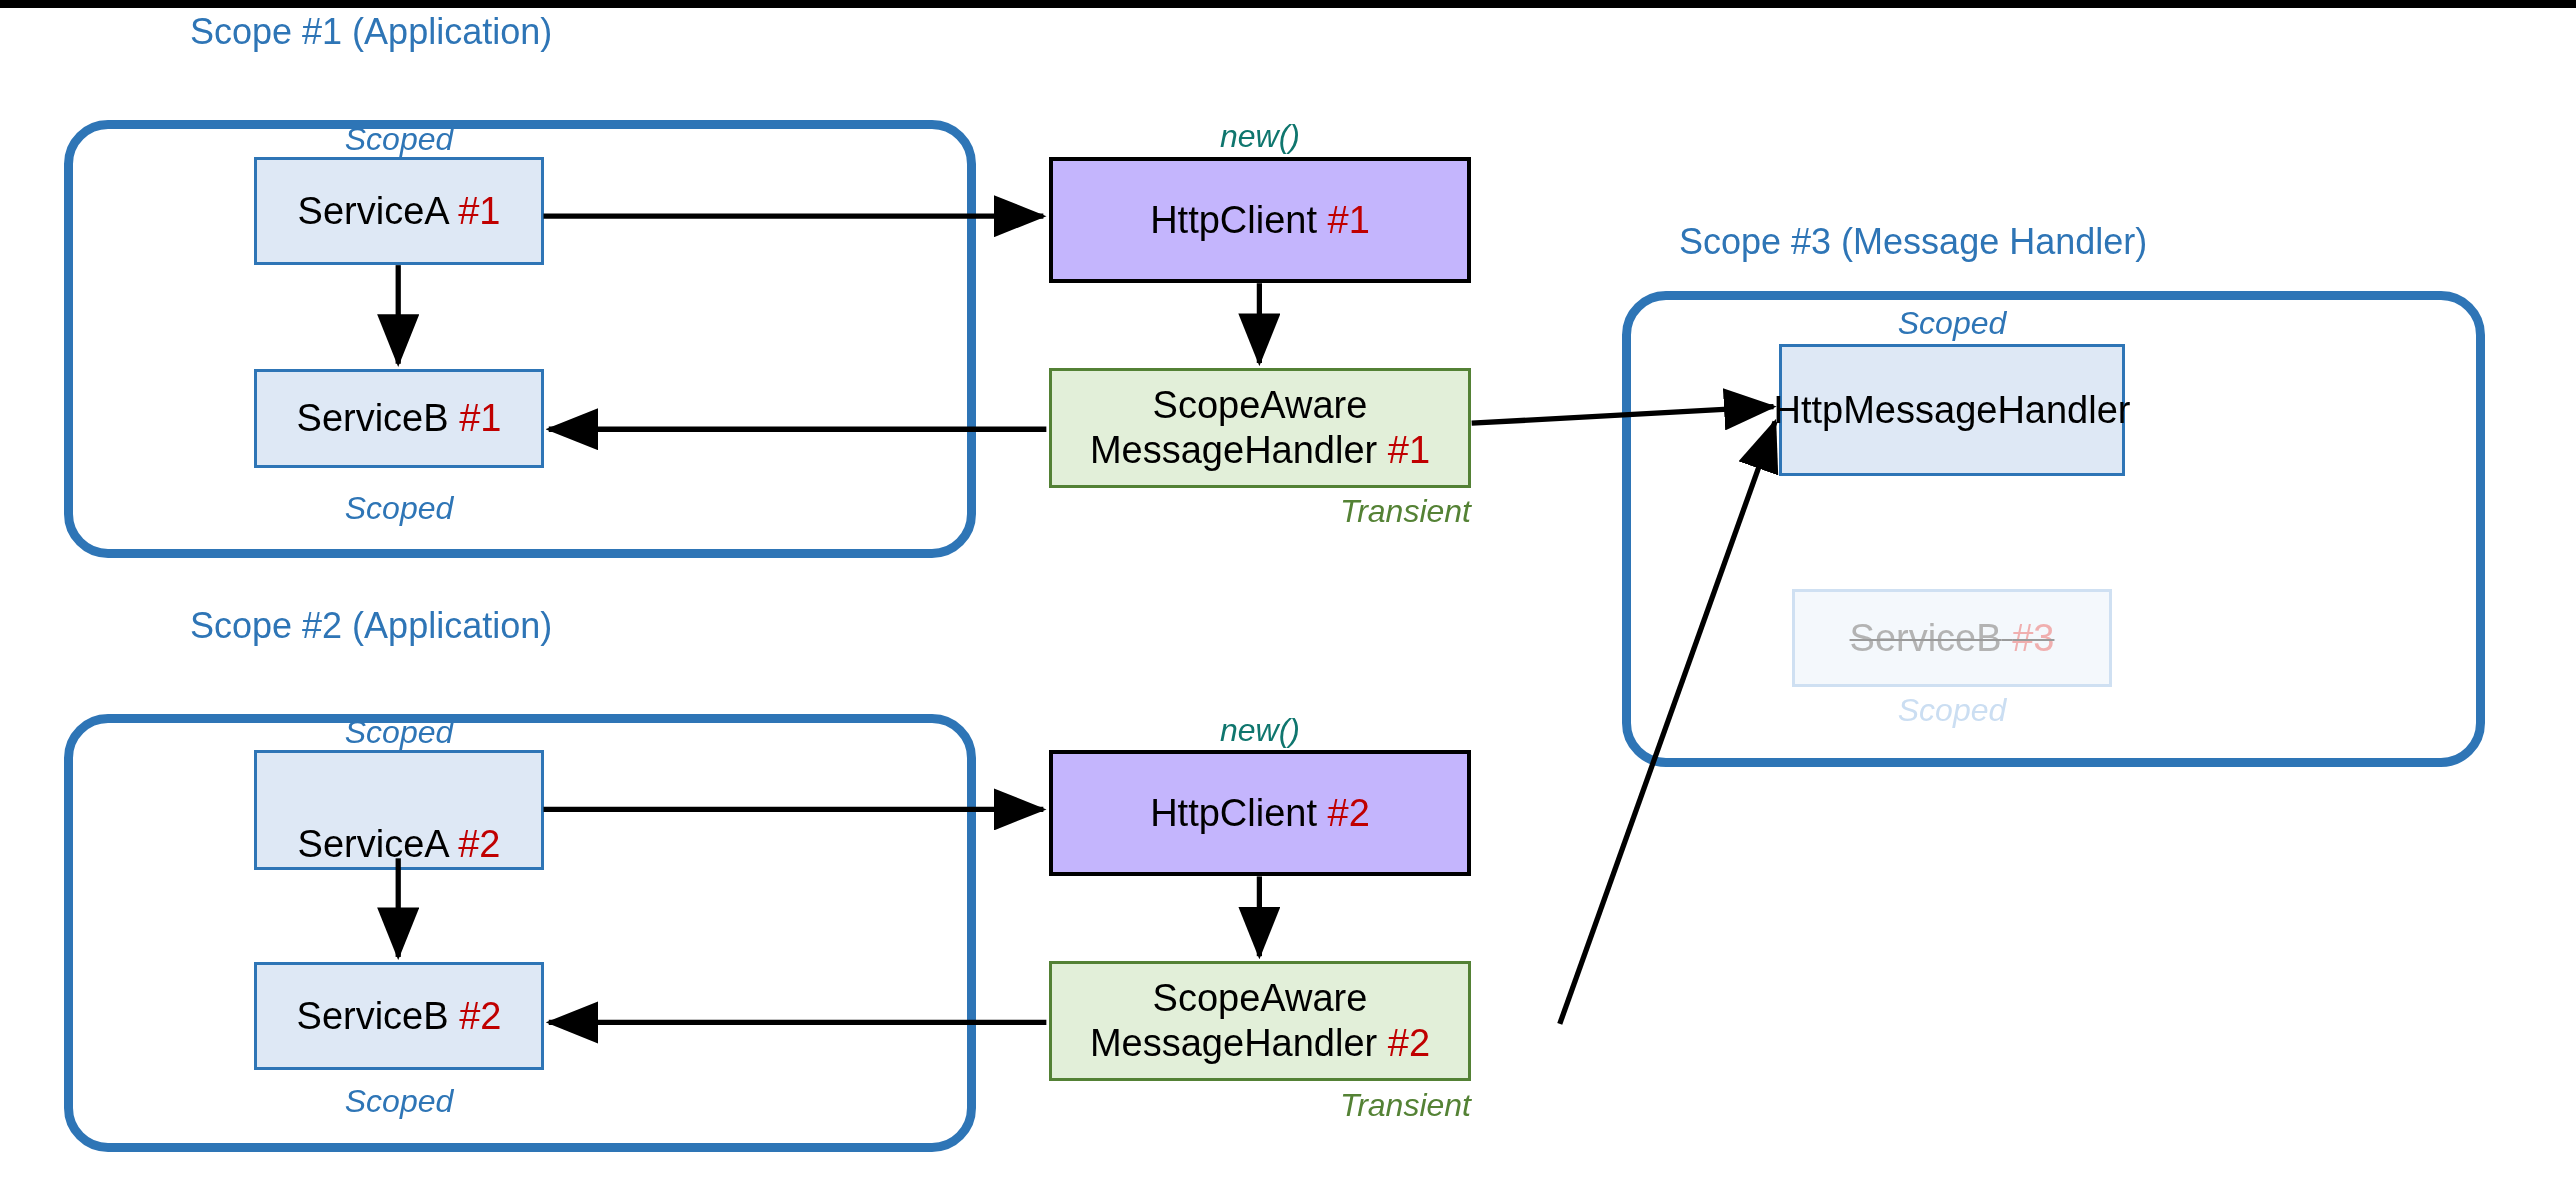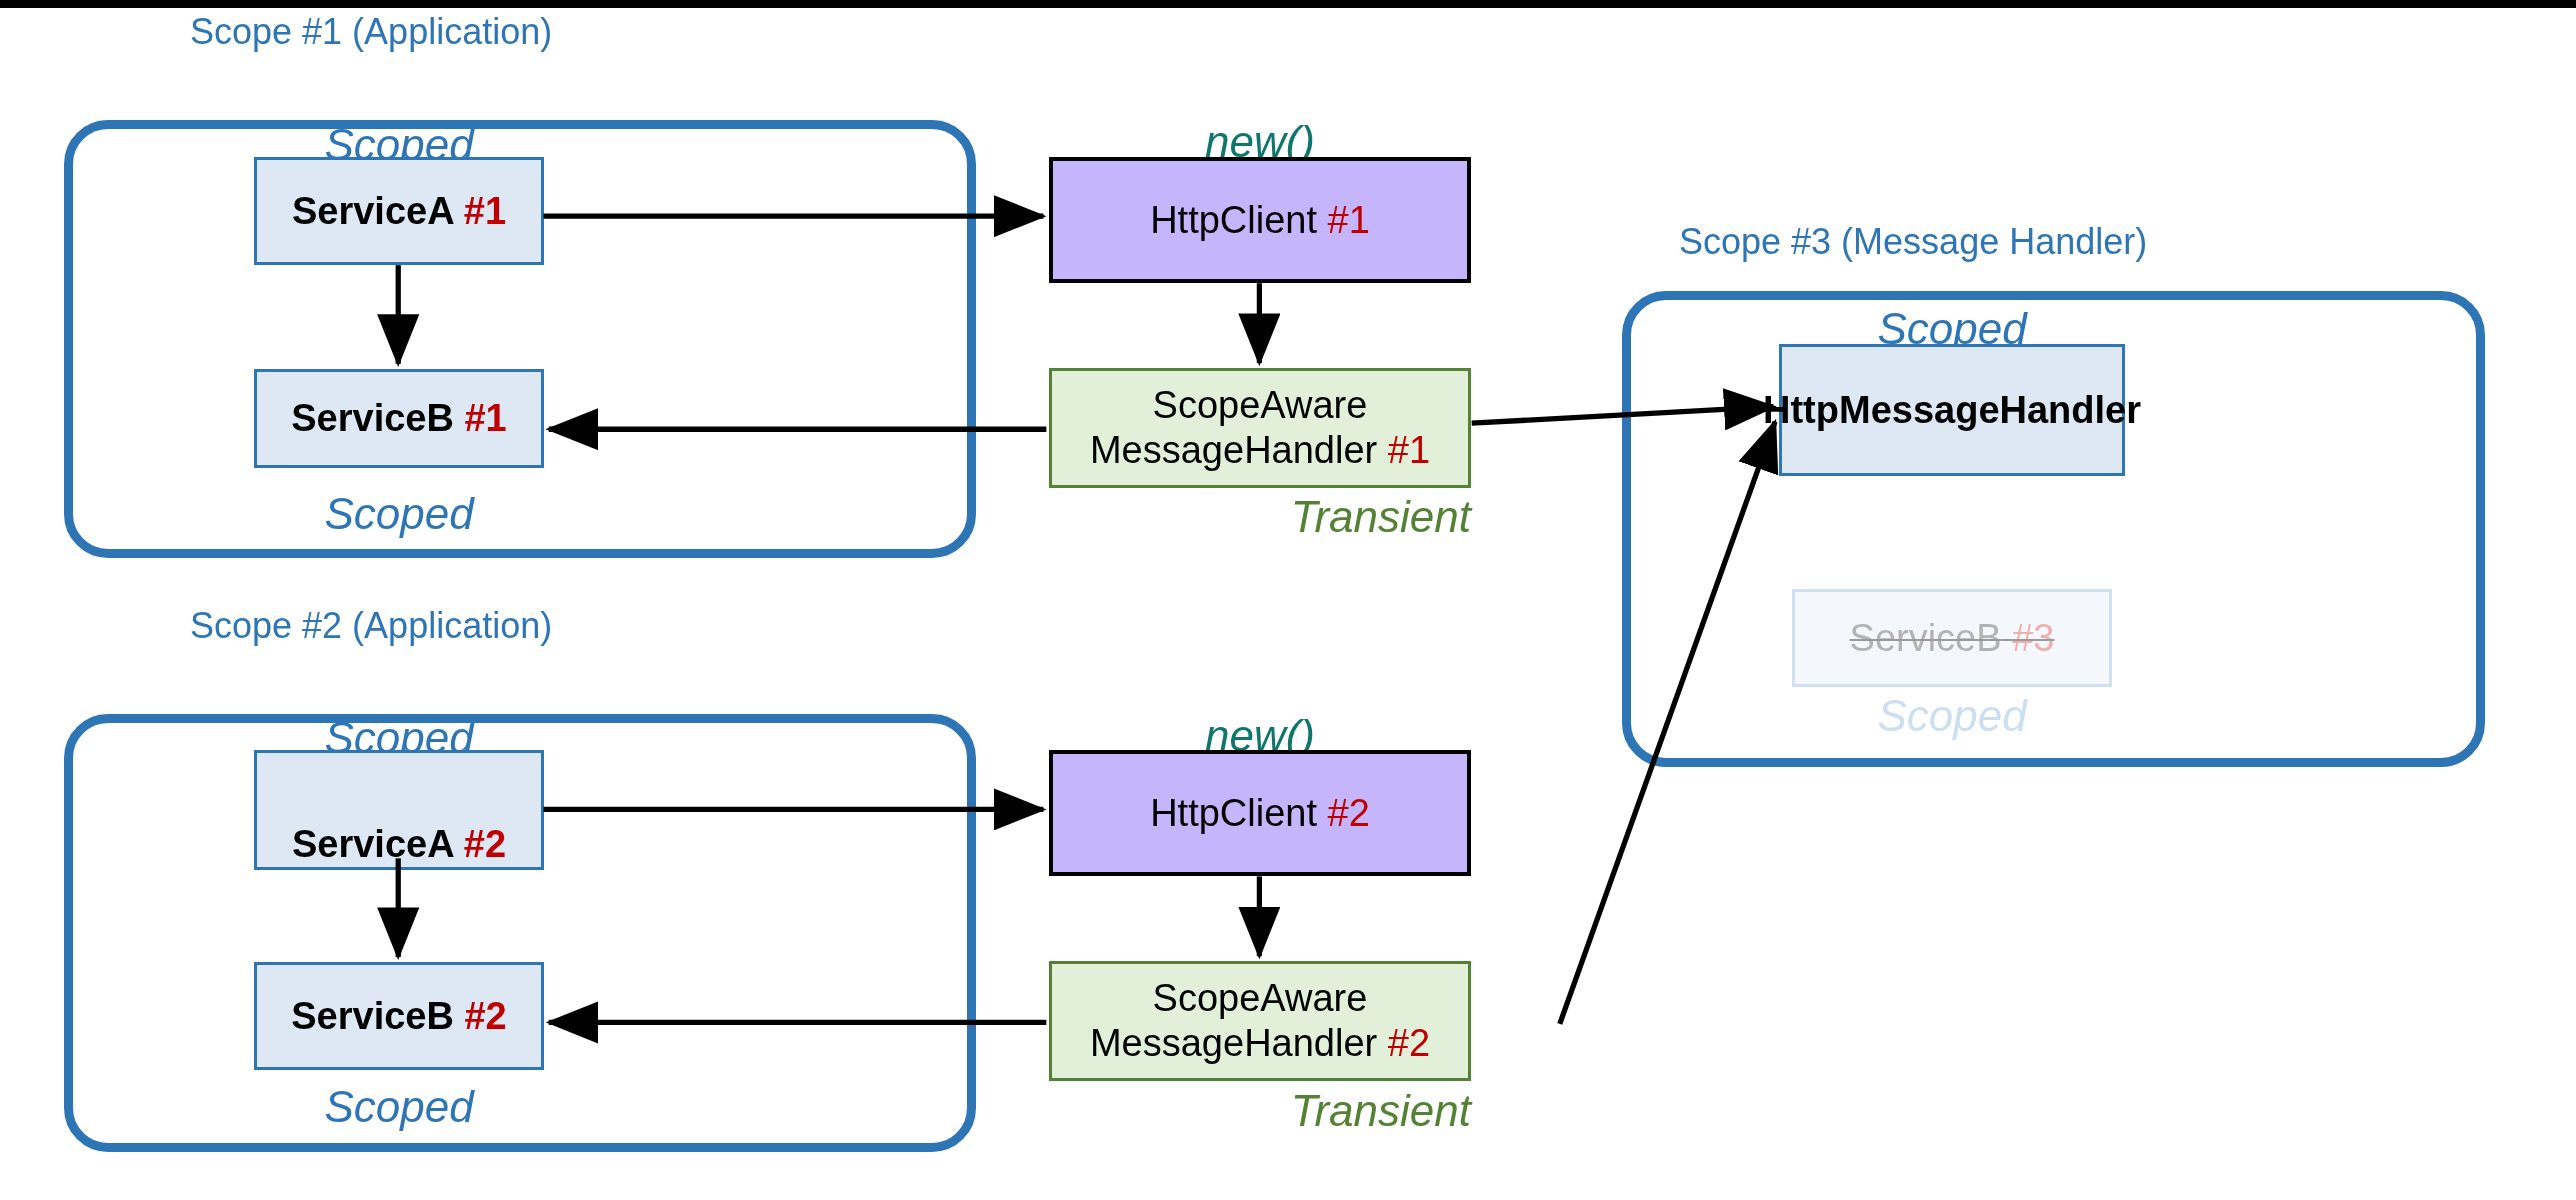--- a/index.html
+++ b/index.html
@@ -7,29 +7,29 @@
   #stage{position:relative;width:2576px;height:1201px;background:#ffffff;overflow:hidden;}
   .topbar{position:absolute;left:0;top:0;width:2576px;height:7.5px;background:#000000;}
 
   .scope-title{position:absolute;color:#2E75B6;font-size:36px;line-height:1;white-space:nowrap;}
   .scope-box{position:absolute;border:9px solid #2E75B6;border-radius:44px;box-sizing:border-box;background:transparent;}
 
   .node{position:absolute;box-sizing:border-box;display:flex;align-items:center;justify-content:center;text-align:center;}
   .node .txt{font-size:38px;color:#000000;line-height:1.18;white-space:nowrap;}
   .node .num{color:#C00000;}
 
-  .blue-node{background:#DEE8F5;border:3.8px solid #2E75B6;font-weight:bold;}
+  .blue-node{background:#DEE8F5;border:3.8px solid #2E75B6;}
   .gray-node{background:#c4b5fd;border:4.5px solid #000000;}
   .green-node{background:#E2EFD9;border:3.8px solid #538135;}
 
   .ghost-node{background:#F4F8FC;border:3px solid #CFE0F2;}
   .ghost-node .txt{color:#B3B3B3;text-decoration:line-through;text-decoration-color:#9a9a9a;text-decoration-thickness:2.3px;}
   .ghost-node .num{color:#F0AFAF;}
 
-  .lbl{position:absolute;font-style:italic;font-size:44px;line-height:1;white-space:nowrap;text-align:center;}
+  .lbl{position:absolute;font-style:italic;font-size:32px;line-height:1;white-space:nowrap;text-align:center;}
   .lbl-scoped{color:#2E75B6;}
   .lbl-scoped-ghost{color:#CBDEF2;}
   .lbl-new{color:#0f766e;}
   .lbl-transient{color:#548235;text-align:right;}
 
   svg.edges{position:absolute;left:0;top:0;width:2576px;height:1201px;pointer-events:none;}
 </style>
 </head>
 <body>
 

